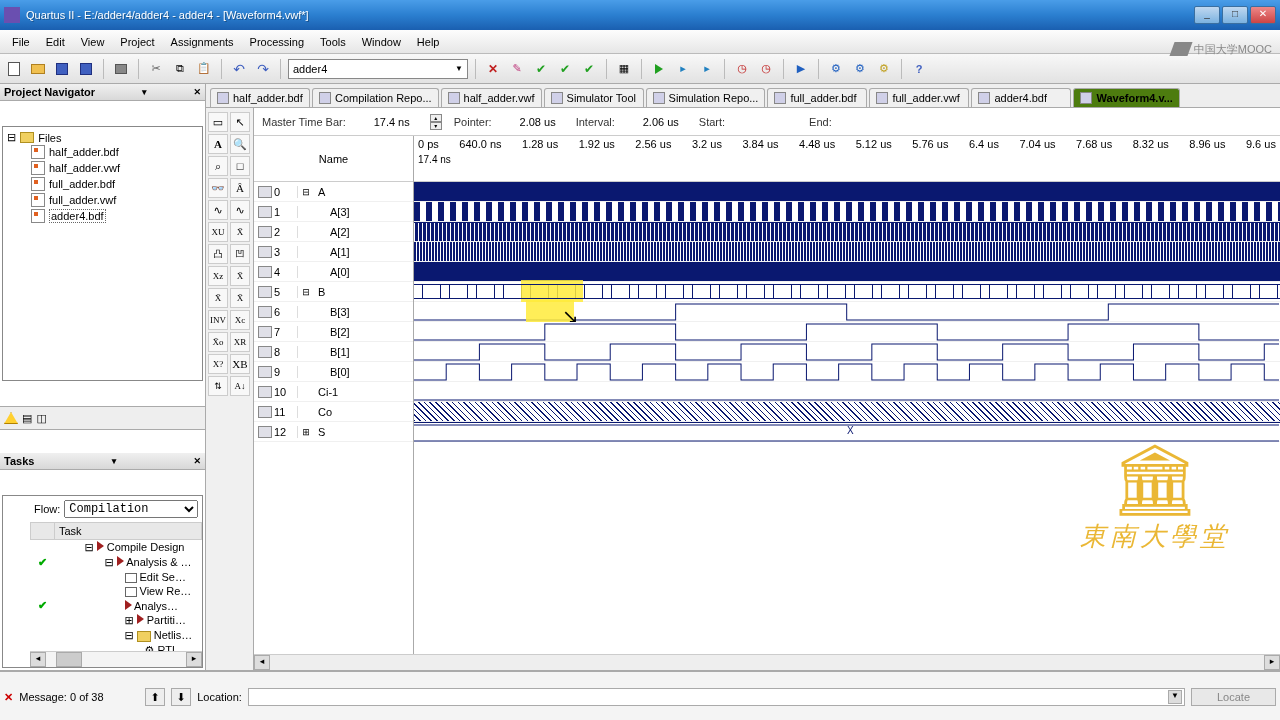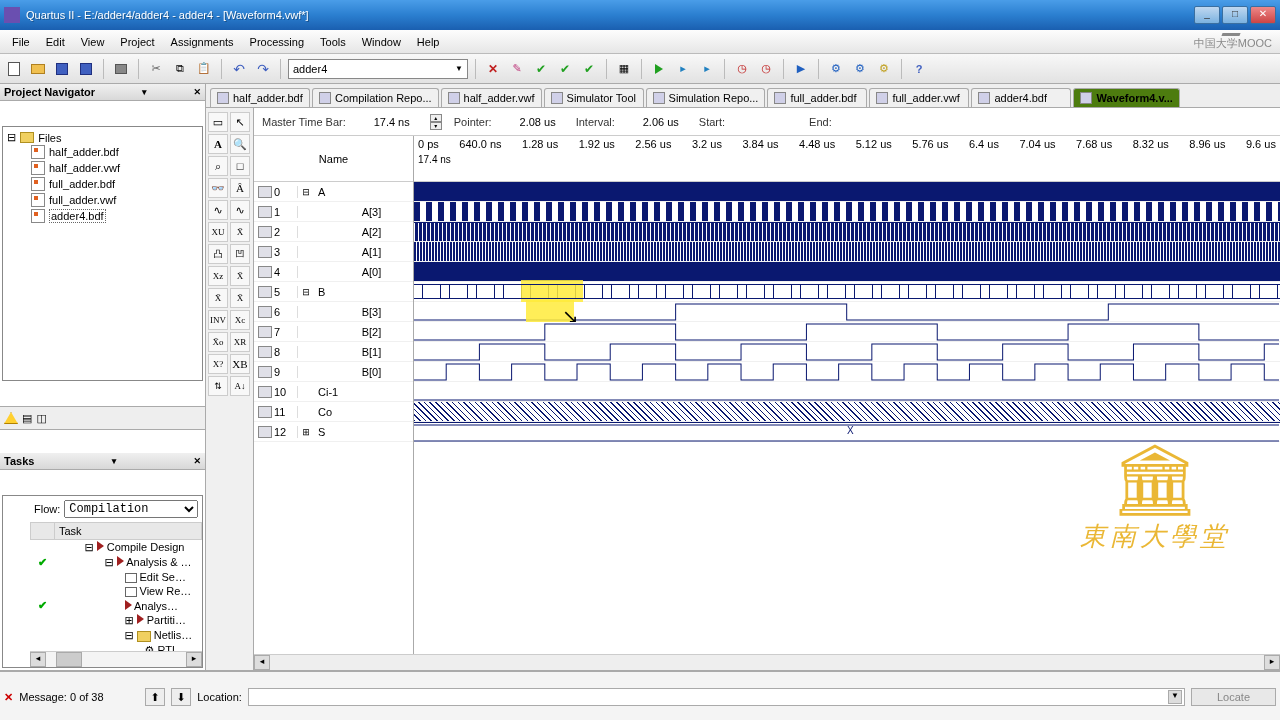--- a/index.html
+++ b/index.html
@@ -8,21 +8,21 @@
 
 .titlebar { height:30px; background:linear-gradient(to bottom,#4a9de8 0%,#2b7fd0 50%,#1a5fb0 100%); display:flex; align-items:center; padding:0 4px; color:#fff; }
 .titlebar .appicon { width:16px; height:16px; background:#6a4fb0; margin-right:6px; }
 .titlebar .title { flex:1; font-size:11px; text-shadow:1px 1px 0 rgba(0,0,0,0.3); }
 .titlebar .winbtn { width:26px; height:18px; margin-left:2px; background:linear-gradient(to bottom,#c0d8f0,#7bb2e0); border:1px solid #3a6fa0; border-radius:2px; text-align:center; line-height:14px; font-size:10px; color:#333; }
 .titlebar .close { background:linear-gradient(to bottom,#e88,#c44); color:#fff; }
 
 
 .menubar { height:24px; background:linear-gradient(to bottom,#fdfdfd,#e6e6e6); border-bottom:1px solid #bbb; display:flex; align-items:center; padding:0 4px; position:relative; }
 .menubar .mitem { padding:2px 8px; cursor:default; }
-.mooc { position:absolute; right:8px; top:3px; height:18px; display:flex; align-items:center; color:#888; font-size:13px; font-family:"Microsoft YaHei",sans-serif;flex-direction:column; }
+.mooc { position:absolute; right:8px; top:12px; height:18px; display:flex; color:#888; font-size:13px; font-family:"Microsoft YaHei",sans-serif; }
 .mooc .cube { width:18px; height:14px; background:#888; margin-right:4px; transform:skewX(-20deg); }
 
 
 .toolbar { height:30px; background:linear-gradient(to bottom,#f8f8f8,#e2e2e2); border-bottom:1px solid #aaa; display:flex; align-items:center; padding:0 4px; gap:4px; }
 .tbtn { width:20px; height:20px; border:1px solid transparent; display:inline-flex; align-items:center; justify-content:center; background:none; }
 .tsep { width:1px; height:20px; background:#bbb; margin:0 3px; }
 .tselect { height:20px; border:1px solid #888; background:#fff; padding:0 4px; display:flex; align-items:center; min-width:180px;gap:40px; }
 .tselect .arrow { margin-left:auto; font-size:8px; }
 
 
@@ -93,21 +93,21 @@
 .winfobar .ispin div { width:12px; height:8px; border:1px solid #888; background:#eee; font-size:6px; text-align:center; line-height:6px; }
 
 .wbody { flex:1; display:flex; min-height:0; }
 .wsigcol { width:160px; border-right:1px solid #aaa; display:flex; flex-direction:column; background:#fff; }
 .wsighdr { height:46px; border-bottom:1px solid #ccc; display:flex; align-items:center; justify-content:center; }
 .wsigrow { height:20px; display:flex; align-items:center; border-bottom:1px solid #f0f0f0; }
 .wsigrow .idx { width:44px; padding:0 4px; display:flex; align-items:center; gap:2px; border-right:1px solid #ddd; }
 .wsigrow .idx .pin { width:14px; height:12px; background:#e0e0e8; border:1px solid #888; }
 .wsigrow .exp { width:16px; text-align:center; font-size:9px; }
 .wsigrow .sname { flex:1; padding-left:4px; }
-.wsigrow .sname.sub { padding-left:16px;text-align:center; }
+.wsigrow .sname.sub { padding-left:16px; }
 
 .wwavecol { flex:1; display:flex; flex-direction:column; overflow:hidden; position:relative; background:#fff; }
 .wtimehdr { height:46px; border-bottom:1px solid #ccc; position:relative; font-size:10px; }
 .wtimehdr .ticks { position:absolute; top:2px; left:0; right:0; height:14px; display:flex; justify-content:space-between; padding:0 4px; }
 .wtimehdr .marker { position:absolute; left:4px; top:18px; font-size:10px; }
 
 .wwave { height:20px; position:relative; border-bottom:1px solid #f0f0f0; }
 .wwave.bus { background:#0a1870; }
 .wwave.clock1 { background:repeating-linear-gradient(to right,#0a1870 0,#0a1870 6px,#fff 6px,#fff 12px); }
 .wwave.clock2 { background:repeating-linear-gradient(to right,#fff 0,#fff 1px,#0a1870 1px,#0a1870 4px); border-top:1px solid #0a1870; }

